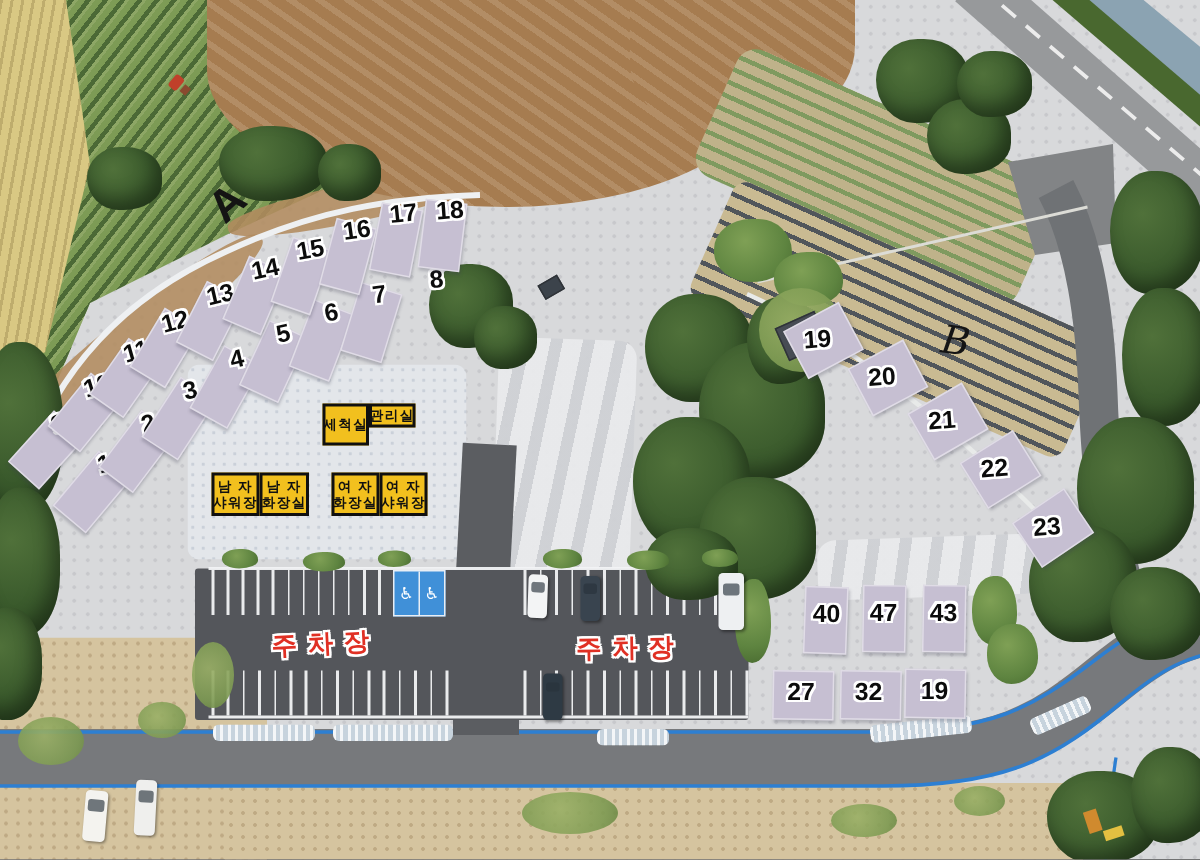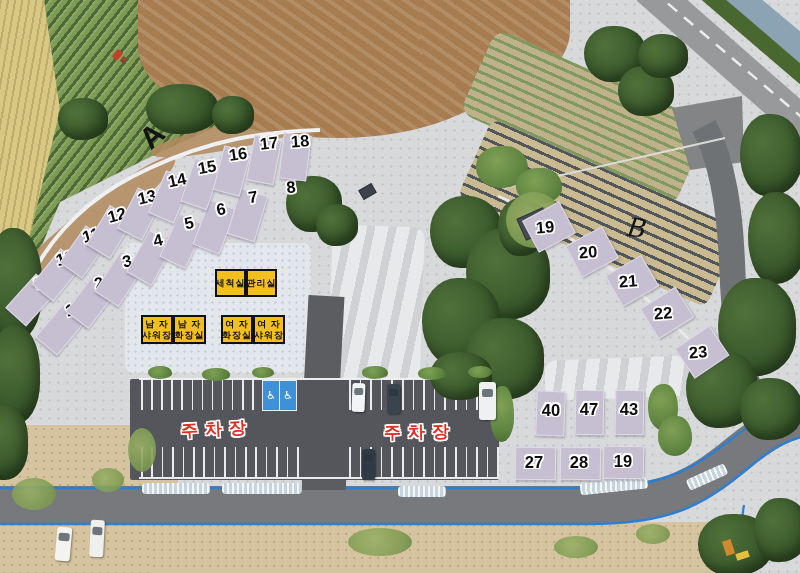--- a/index.html
+++ b/index.html
@@ -297,29 +297,29 @@
       <div class="site-num" style="position: absolute; left: 698px; top: 352px; transform: translate(-50%, -50%) rotate(-4deg);">23</div>
       <div class="pad" style="position: absolute; left: 535.5px; top: 390.5px; width: 27px; height: 43px; transform: rotate(2deg);"></div>
       <div class="site-num" style="position: absolute; left: 551px; top: 410px; transform: translate(-50%, -50%) rotate(0deg);">40</div>
       <div class="pad" style="position: absolute; left: 574.5px; top: 389.5px; width: 27px; height: 43px; transform: rotate(1deg);"></div>
       <div class="site-num" style="position: absolute; left: 589px; top: 409px; transform: translate(-50%, -50%) rotate(0deg);">47</div>
       <div class="pad" style="position: absolute; left: 614.5px; top: 389.5px; width: 27px; height: 43px; transform: rotate(1deg);"></div>
       <div class="site-num" style="position: absolute; left: 629px; top: 409px; transform: translate(-50%, -50%) rotate(0deg);">43</div>
       <div class="pad" style="position: absolute; left: 514.5px; top: 446.5px; width: 39px; height: 31px; transform: rotate(1deg);"></div>
       <div class="site-num" style="position: absolute; left: 534px; top: 462px; transform: translate(-50%, -50%) rotate(0deg);">27</div>
       <div class="pad" style="position: absolute; left: 559.5px; top: 446.5px; width: 39px; height: 31px; transform: rotate(1deg);"></div>
-      <div class="site-num" style="position: absolute; left: 579px; top: 462px; transform: translate(-50%, -50%) rotate(0deg);">28</div>
+      <div class="site-num" style="position: absolute; left: 579px; top: 462px; transform: translate(-50%, -50%) rotate(0deg);">32</div>
       <div class="pad" style="position: absolute; left: 602.5px; top: 445.5px; width: 39px; height: 31px; transform: rotate(1deg);"></div>
       <div class="site-num" style="position: absolute; left: 623px; top: 461px; transform: translate(-50%, -50%) rotate(0deg);">19</div>
     </div>
   <div id="facilities-layer" class="abs" style="left:0;top:0;">
       <div class="fac" style="position: absolute; left: 215px; top: 269px; width: 31px; height: 28px;">
         <div>세척실</div>
       </div>
-      <div class="fac" style="position: absolute; left: 246px; top: 269px; width: 31px; height: 28px;">
+      <div class="fac" style="position: absolute; left: 246px; top: 269px; width: 31px; height: 16px;">
         <div>관리실</div>
       </div>
       <div class="fac" style="position: absolute; left: 141px; top: 315px; width: 32px; height: 29px;">
         <div>남 자</div>
         <div>샤워장</div>
       </div>
       <div class="fac" style="position: absolute; left: 173px; top: 315px; width: 33px; height: 29px;">
         <div>남 자</div>
         <div>화장실</div>
       </div>

